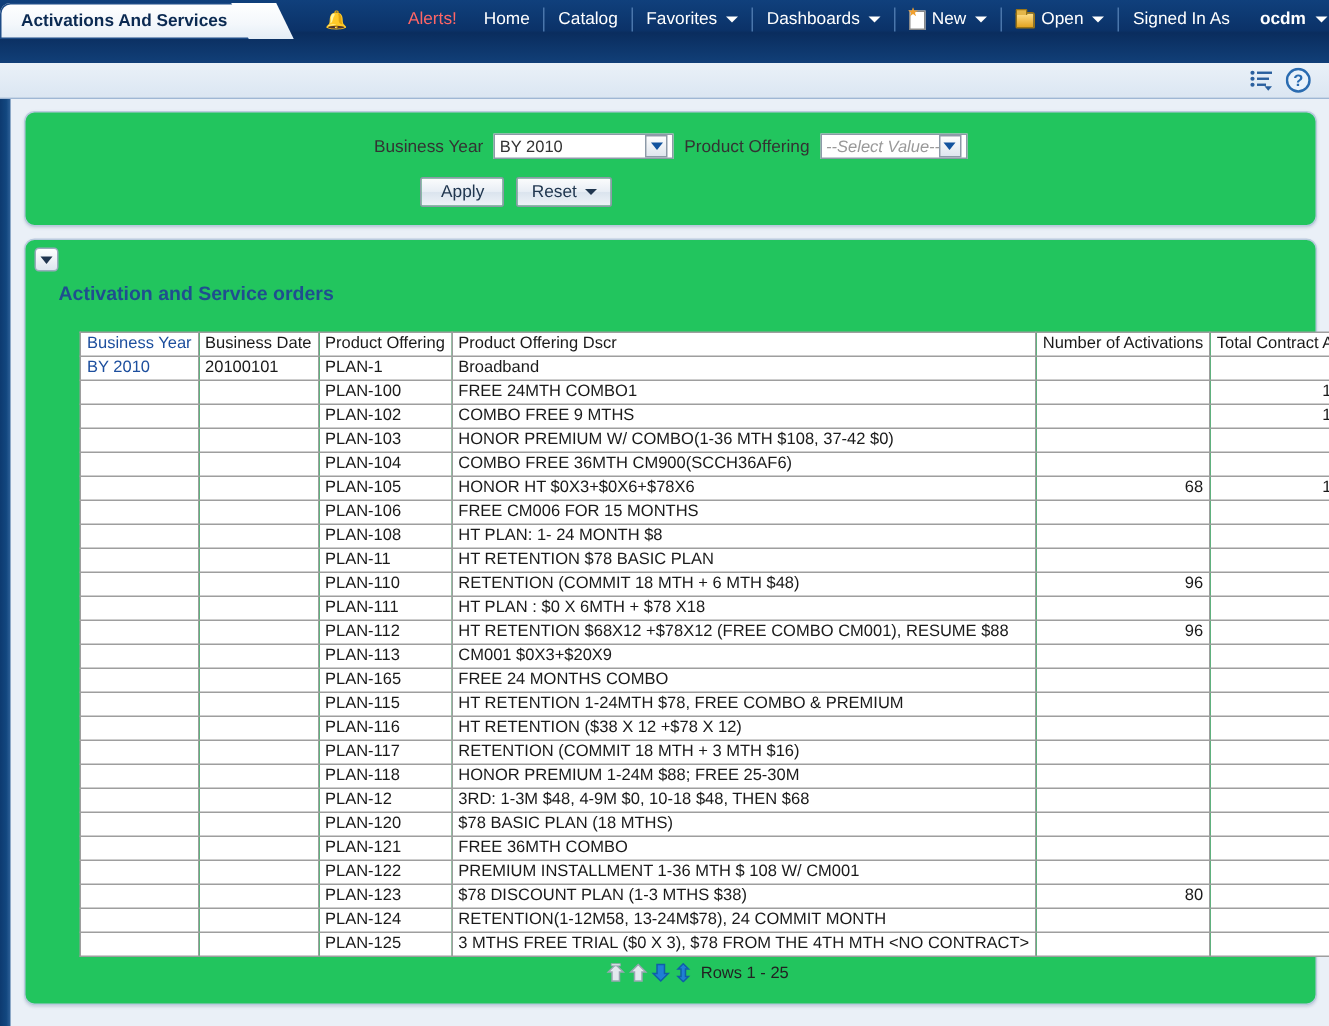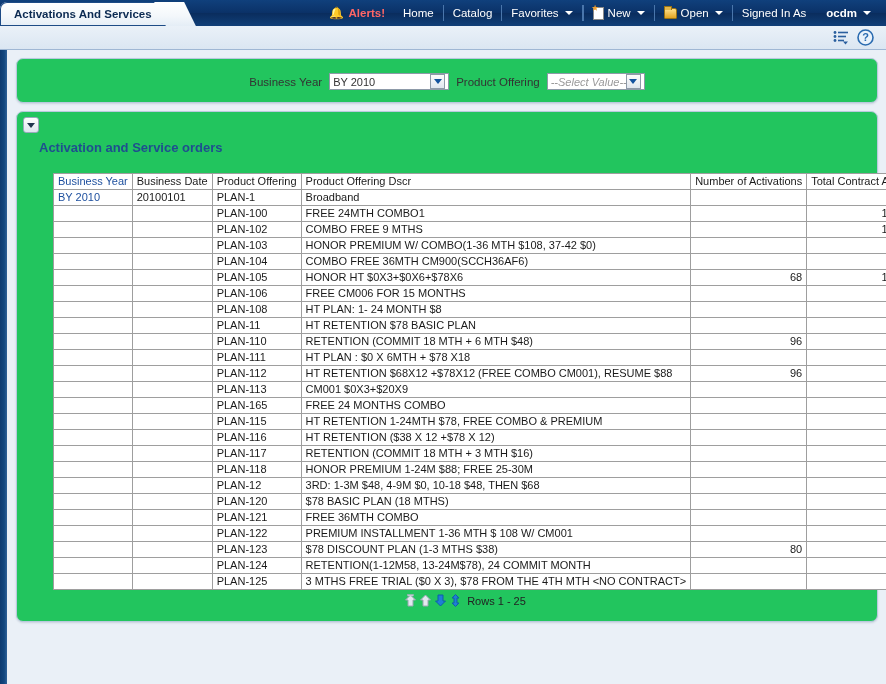--- a/index.html
+++ b/index.html
@@ -8,24 +8,24 @@
     width: 886px; height: 684px;
     overflow: hidden;
     font-family: "Liberation Sans", sans-serif;
     font-size: 11px;
     background: #ffffff;
   }
 
   
   .topbar {
     position: relative;
-    height: 26px;
+    height: 42px;
     background: linear-gradient(to bottom, #10407c 0%, #0b3268 48%, #0a2d5e 52%, #113f78 100%);
     display: flex;
-    align-items: center;
+    align-items: flex-start;
     overflow: hidden;
     gap: 40px;
   }
   .page-tab {
     position: relative;
     margin-top: 2px;
     height: 24px;
     min-width: 168px;
     background: linear-gradient(to bottom, #ffffff 0%, #f3f7fb 60%, #e4edf6 100%);
     border-top-left-radius: 7px;
@@ -64,21 +64,21 @@
     line-height: 26px;
     white-space: nowrap;
     color: #ffffff;
   }
   .topnav .sep {
     width: 1px;
     height: 16px;
     background: #4a76ab;
     align-self: center;
   }
-  .alerts-text { color: #ff6666; font-weight: bold; }
+  .alerts-text { color: #ff6666; font-weight: normal; margin-left: 36px; }
   .caret-down {
     display: inline-block;
     width: 0; height: 0;
     border-left: 4px solid transparent;
     border-right: 4px solid transparent;
     border-top: 4px solid #ffffff;
     margin-left: 2px;
   }
   .bell-icon { font-size: 12px; color: #ffcc33; line-height: 1; }
   .signed-user { font-weight: bold; margin-left: 16px; }
@@ -319,20 +319,24 @@
       <span>Catalog</span>
     </div>
     <div class="sep"></div>
 
     <div class="item">
       <span>Favorites</span>
       <span class="caret-down"></span>
     </div>
     <div class="sep"></div>
 
+    <div class="item">
+      <span>Dashboards</span>
+      <span class="caret-down"></span>
+    </div>
     <div class="sep"></div>
 
     <div class="item">
       <span class="pageicon"></span>
       <span>New</span>
       <span class="caret-down"></span>
     </div>
     <div class="sep"></div>
 
     <div class="item">
@@ -388,20 +392,29 @@
 
         <span class="prompt-label">Product Offering</span>
         <span class="combo w2 placeholder">
           <span class="val">--Select Value--</span>
           <span class="combo-arrow">
               <i></i>
             </span>
         </span>
       </div>
 
+      <div class="btn-row">
+        <span class="btn">
+          <span>Apply</span>
+        </span>
+        <span class="btn">
+          <span>Reset</span>
+          <span class="caret"></span>
+        </span>
+      </div>
     </div>
 
     <div class="panel report-panel">
       <span class="collapse-btn">
           <i></i>
         </span>
 
       <div class="report-title">Activation and Service orders</div>
 
       <div class="table-wrap">

